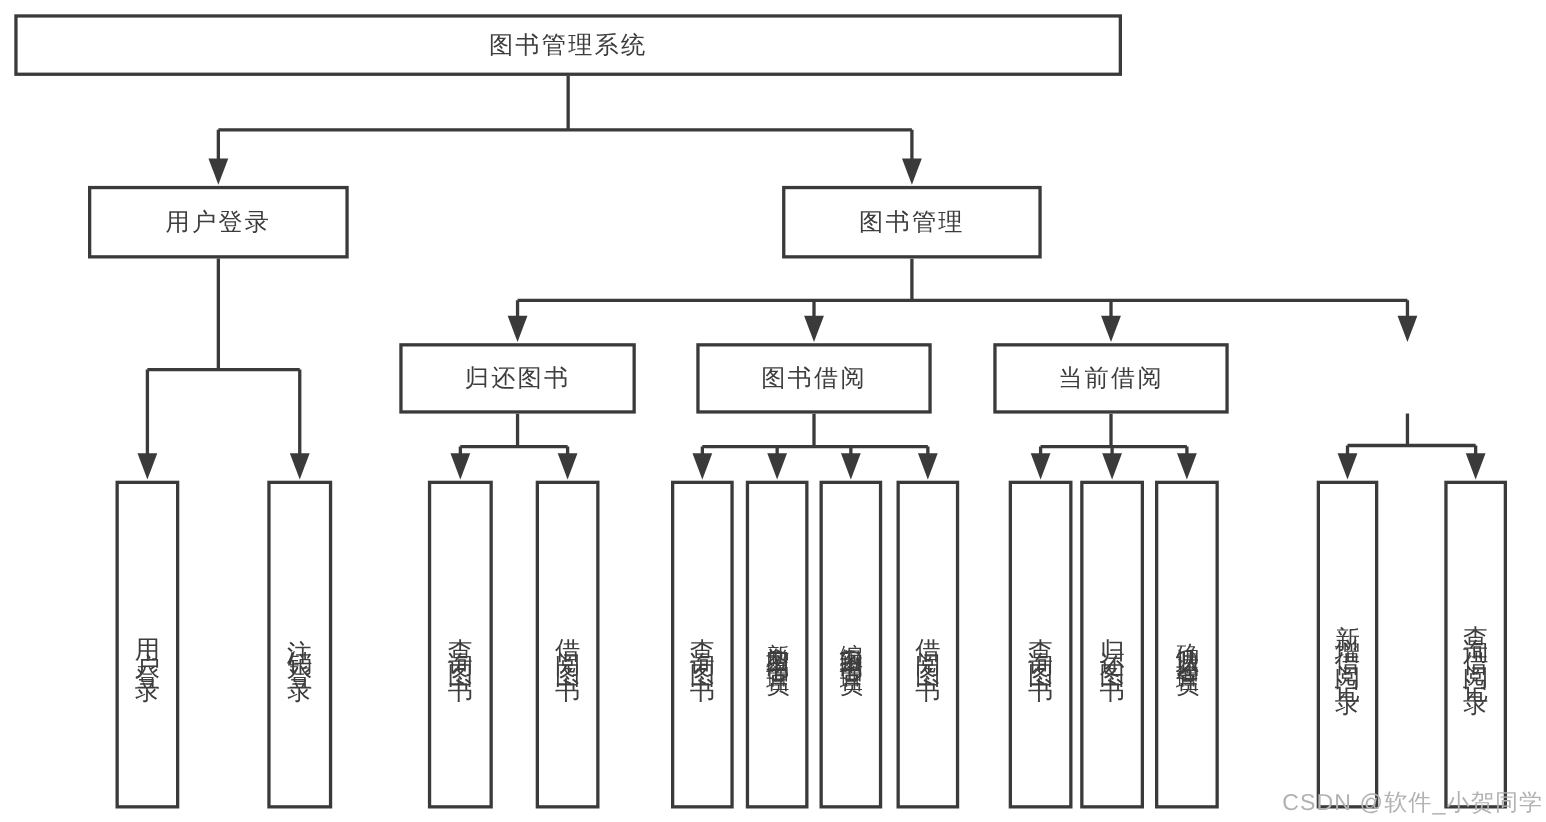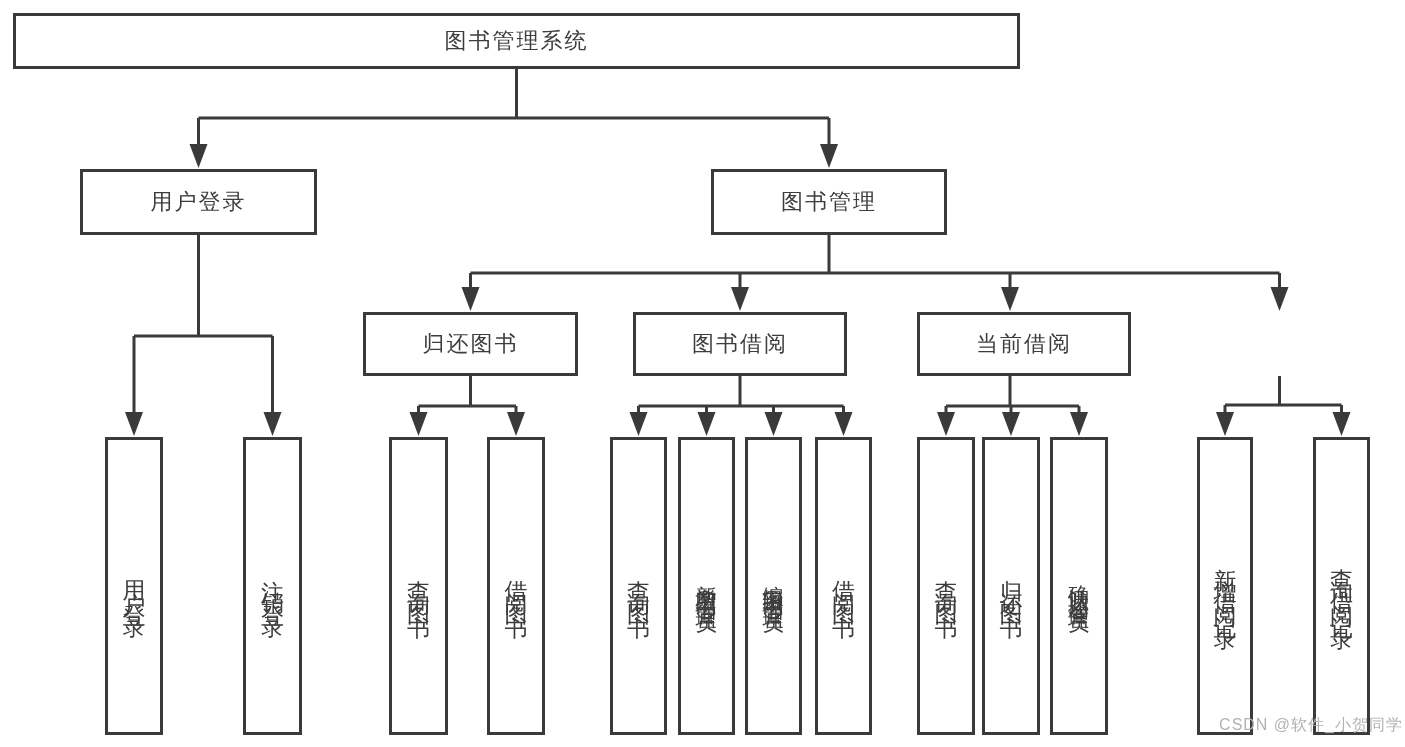--- a/index.html
+++ b/index.html
@@ -44,21 +44,21 @@
     line-height:1;
     color:var(--text);
   }
   .vtext.long{
     font-size:21px;
     letter-spacing:4px;
   }
   .watermark{
     position:absolute;
     right:2px;top:715px;
-    font-size:16px;
+    font-size:21px;
     letter-spacing:1px;
     color:var(--wm);
     white-space:nowrap;
   }
 </style>
 </head>
 <body>
 
 <div class="canvas">
 
@@ -103,21 +103,21 @@
   <div class="node lvl2" style="left:711px;width:236px;font-family:Liberation Mono, monospace;">
     <span class="hlabel">图书管理</span>
   </div>
 
   <div class="node lvl3" style="left:363px;width:215px;">
     <span class="hlabel">归还图书</span>
   </div>
   <div class="node lvl3" style="left:633px;width:214px;">
     <span class="hlabel">图书借阅</span>
   </div>
-  <div class="node lvl3" style="left:903px;width:214px;margin-left:14px;">
+  <div class="node lvl3" style="left:903px;width:214px;">
     <span class="hlabel">当前借阅</span>
   </div>
 
   <div class="node leaf" style="left:105px;width:58px;">
     <span class="vtext">用户登录</span>
   </div>
   <div class="node leaf" style="left:243px;width:59px;">
     <span class="vtext">注销登录</span>
   </div>
   <div class="node leaf" style="left:389px;width:59px;">

